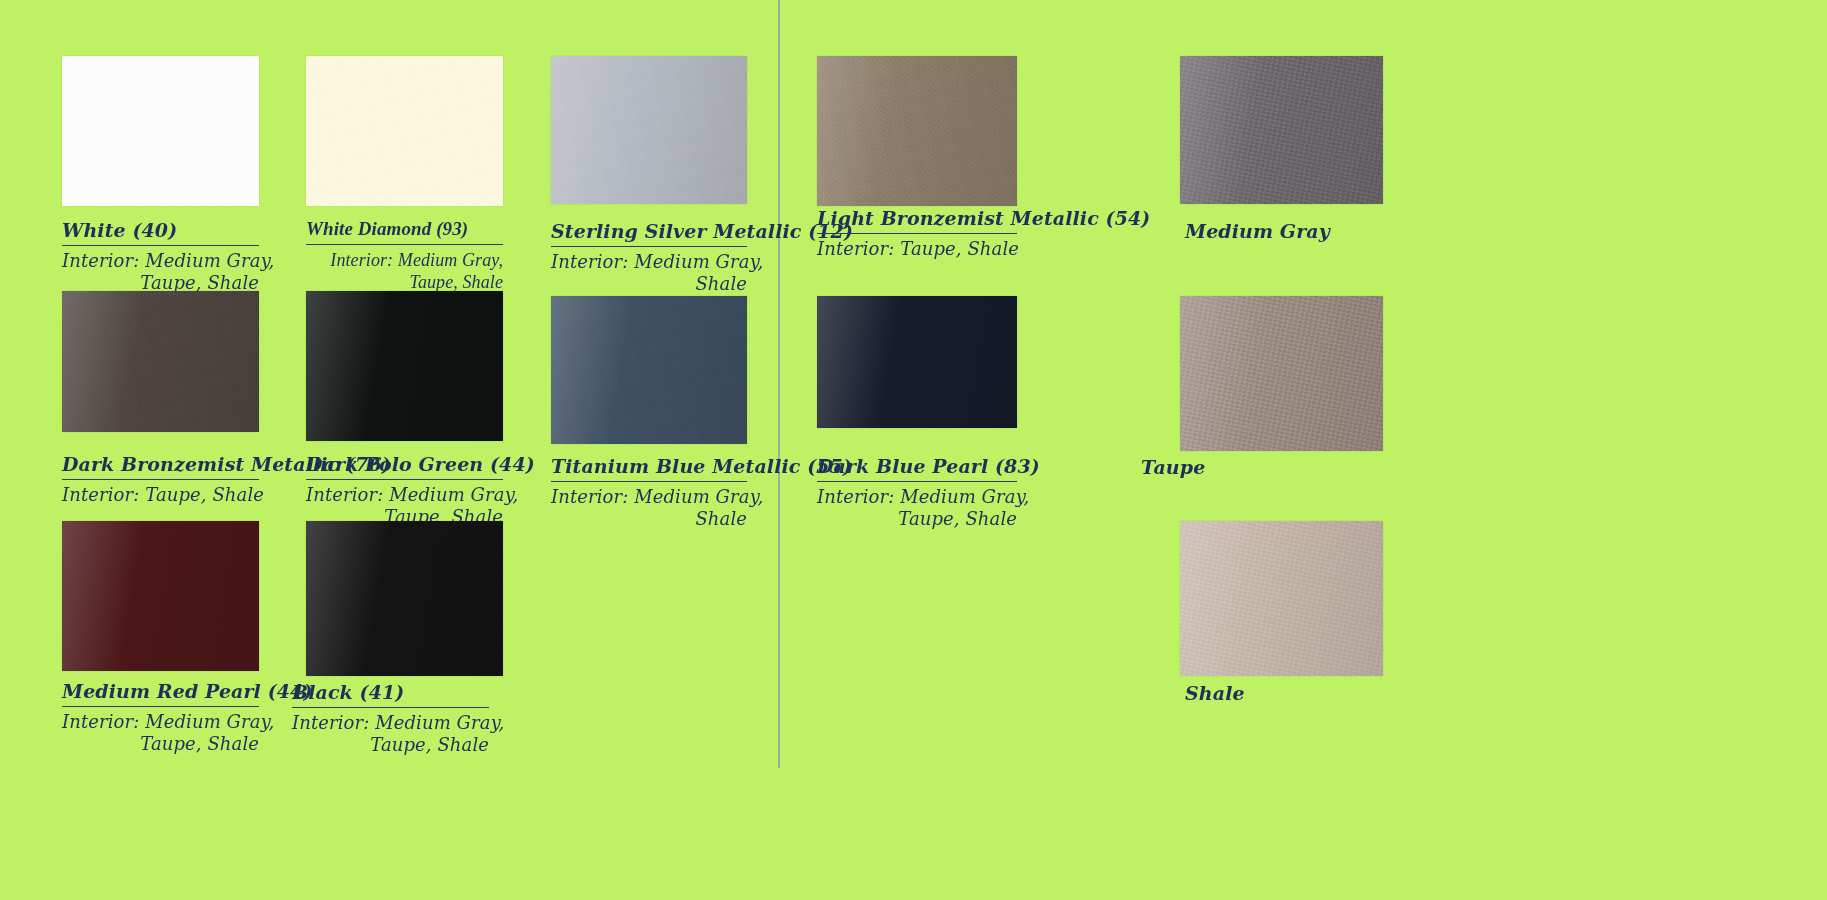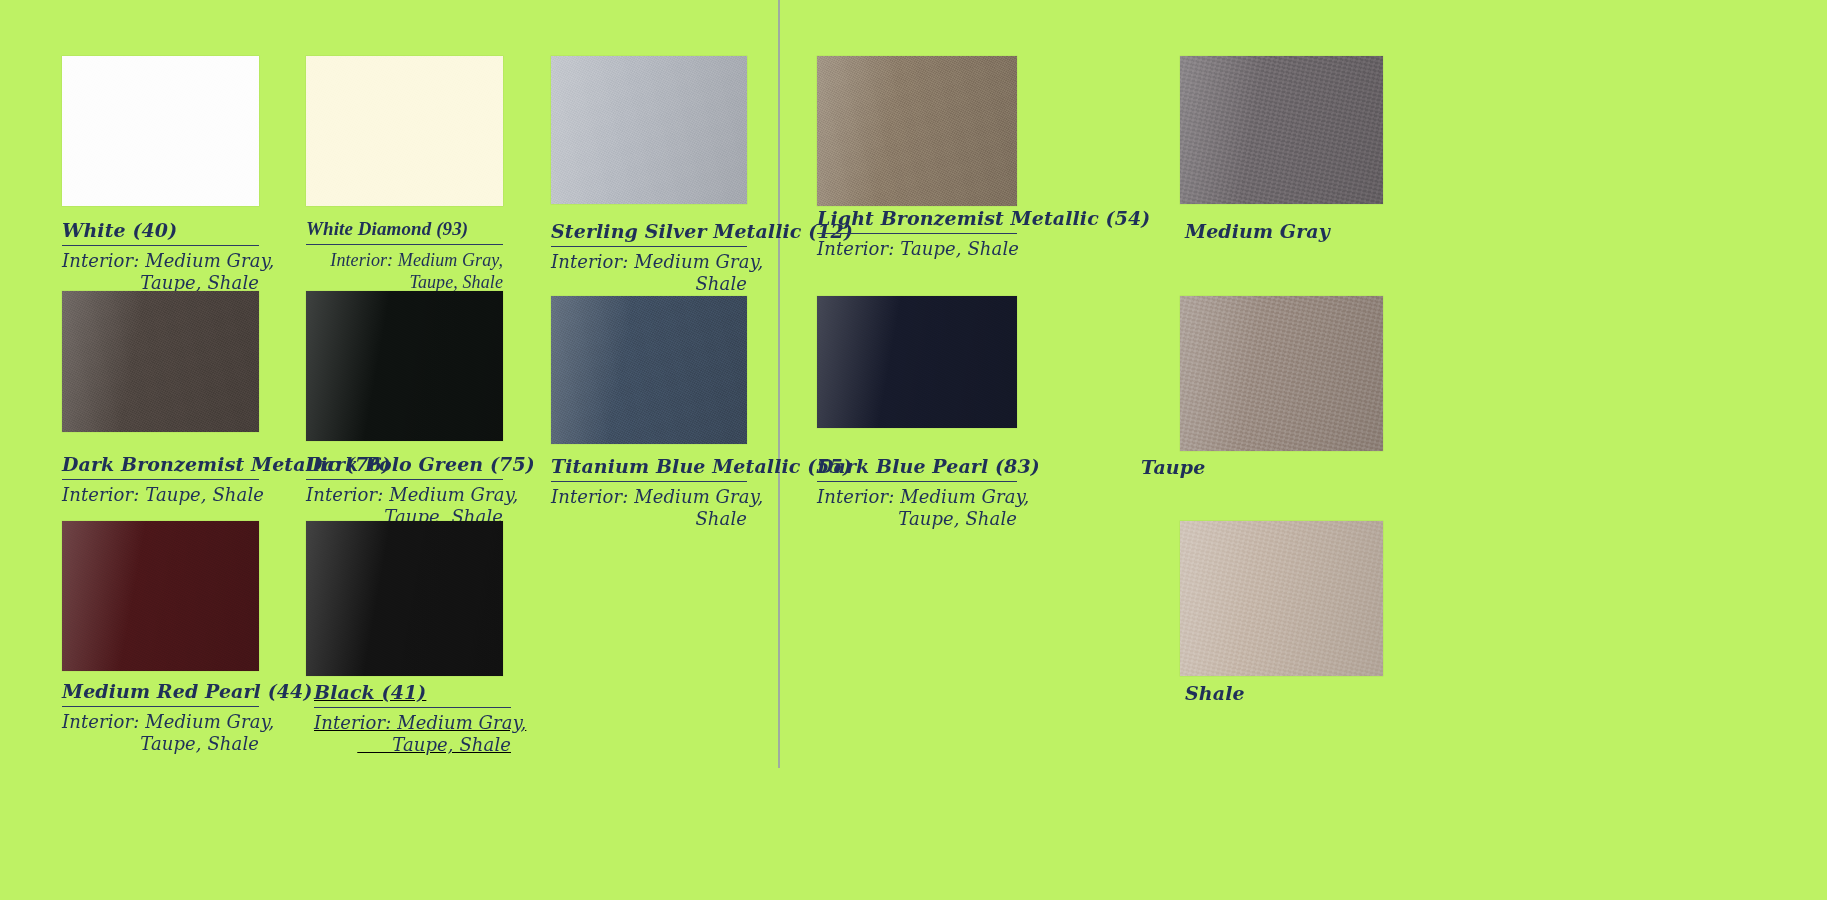--- a/index.html
+++ b/index.html
@@ -121,30 +121,30 @@
           <div class="label ruled">White Diamond (93)</div>
           <div class="interior">Interior: Medium Gray,<span class="indent">      Taupe, Shale</span></div>
         </div>
       </div>
       <div class="swatch-cell">
         <div class="chip flat" style="position: absolute; left: 306px; top: 291px; width: 197px; height: 150px; background: rgb(14, 18, 16);">
           <div class="grain"></div>
           <div class="sheen"></div>
         </div>
         <div style="position: absolute; left: 306px; top: 452px; width: 197px;">
-          <div class="label ruled">Dark Polo Green (75)</div>
+          <div class="label ruled">Dark Polo Green (44)</div>
           <div class="interior">Interior: Medium Gray,<span class="indent">      Taupe, Shale</span></div>
         </div>
       </div>
       <div class="swatch-cell">
         <div class="chip flat" style="position: absolute; left: 306px; top: 521px; width: 197px; height: 155px; background: rgb(19, 19, 19);">
           <div class="grain"></div>
           <div class="sheen"></div>
         </div>
-        <div style="position: absolute; left: 314px; top: 680px; width: 197px; text-decoration: underline;">
+        <div style="position: absolute; left: 292px; top: 680px; width: 197px;">
           <div class="label ruled">Black (41)</div>
           <div class="interior">Interior: Medium Gray,<span class="indent">      Taupe, Shale</span></div>
         </div>
       </div>
       <div class="swatch-cell">
         <div class="chip metallic" style="position: absolute; left: 551px; top: 56px; width: 196px; height: 148px; background: rgb(182, 186, 194);">
           <div class="grain"></div>
           <div class="sheen"></div>
         </div>
         <div style="position: absolute; left: 551px; top: 219px; width: 196px;">

